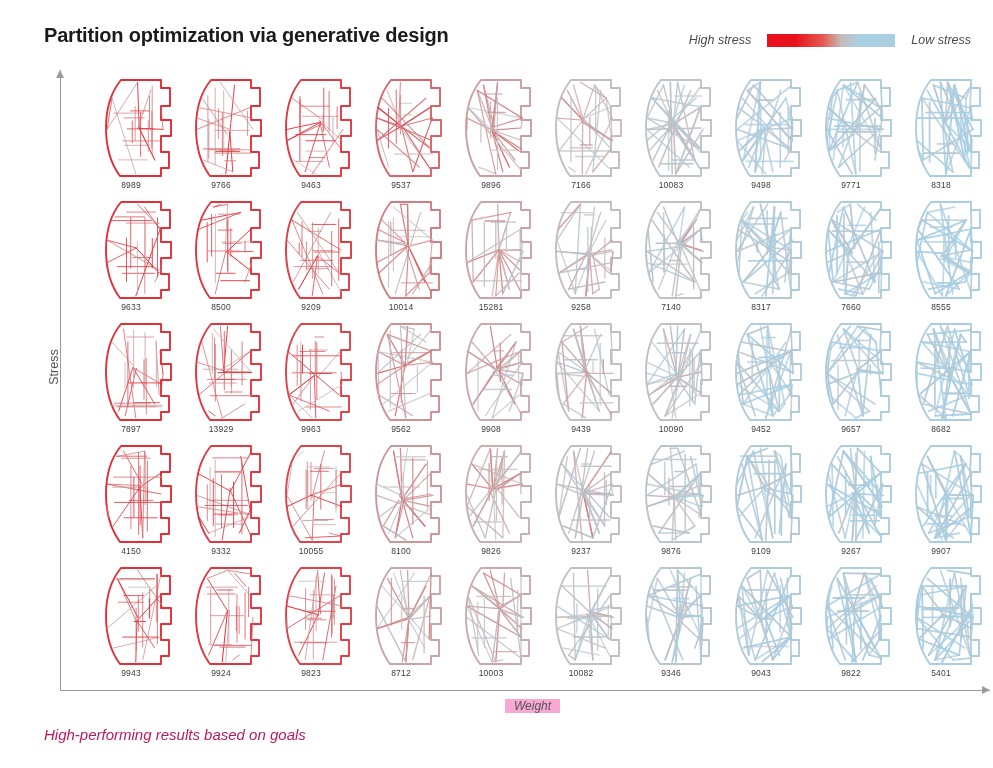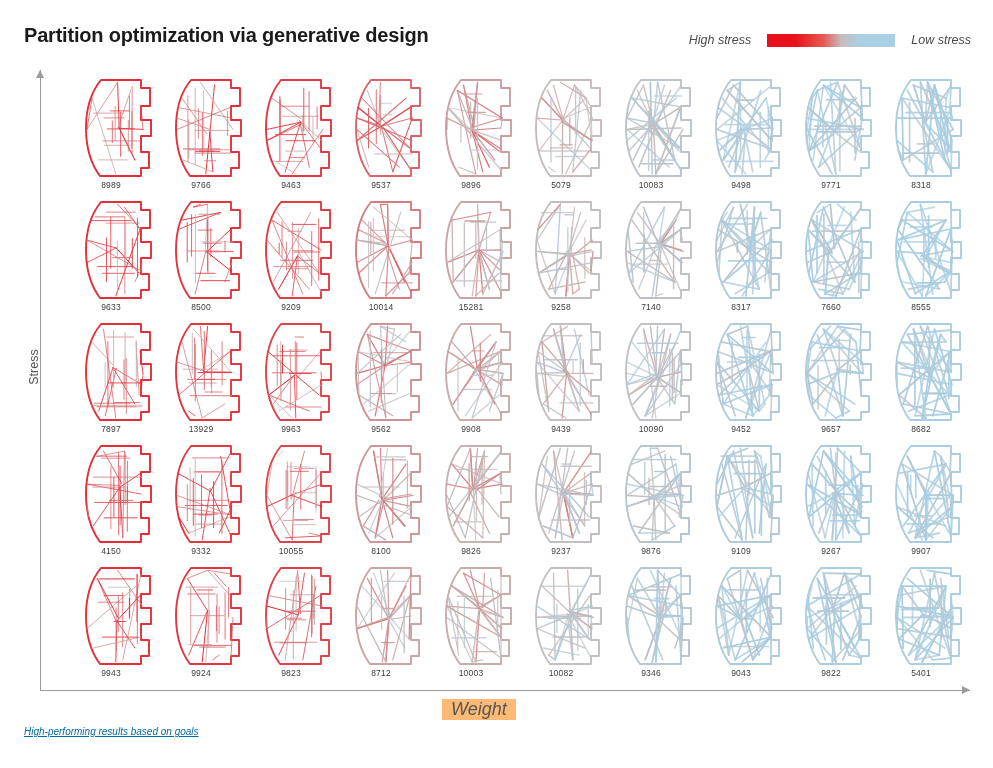--- a/index.html
+++ b/index.html
@@ -3,21 +3,21 @@
 <meta charset="utf-8">
 <style>
   html,body{margin:0;padding:0;}
   body{
     width:993px;height:768px;
     background:#ffffff;
     font-family:"Liberation Sans", sans-serif;
     overflow:hidden;
     position:relative;
   }
-  #page{position:absolute;inset:0;background:#fff;}
+  #page{position:absolute;inset:0;background:#fff;margin-left:20px;}
 
   
   .title{
     position:absolute;left:24px;top:24px;
     font-size:20px;font-weight:bold;color:#1b1b1b;
     letter-spacing:-0.2px;white-space:nowrap;
   }
   .legend{
     position:absolute;right:22px;top:33px;
     display:flex;align-items:center;gap:16px;
@@ -44,27 +44,27 @@
     content:"";position:absolute;right:0;top:-4px;
     border-top:4.5px solid transparent;border-bottom:4.5px solid transparent;
     border-left:8px solid #9a9a9a;
   }
   .axis-label-y{
     position:absolute;left:16px;top:360px;
     transform:rotate(-90deg);transform-origin:center;
     font-size:12.5px;color:#555;white-space:nowrap;
   }
   .axis-label-x{
-    position:absolute;left:442px;top:699px;
-    font-size:18px;font-style:italic;color:#555;
-    background:#fdba74;padding:0 9px;white-space:nowrap;
+    position:absolute;left:485px;top:699px;
+    font-size:12px;font-style:italic;color:#555;
+    background:#f9a8d4;padding:0 9px;white-space:nowrap;
   }
   .caption{
     position:absolute;left:24px;top:726px;
-    font-size:10px;font-style:italic;color:#0369a1;white-space:nowrap;text-decoration:underline;
+    font-size:15px;font-style:italic;color:#be185d;white-space:nowrap;
   }
 
   
   #grid{
     position:absolute;left:74px;top:76px;
     width:900px;height:612px;
     display:grid;
     grid-template-columns:repeat(10,90px);
     grid-template-rows:repeat(5,122px);
   }
@@ -278,21 +278,21 @@
           <line x1="60.9" y1="64.6" x2="30.8" y2="45.6" stroke="rgb(206,150,151)" stroke-width="1.33" stroke-linecap="round" opacity="0.96"></line>
           <line x1="60.0" y1="31.0" x2="55.0" y2="22.1" stroke="rgb(197,189,189)" stroke-width="1.33" stroke-linecap="round" opacity="0.86"></line>
           <line x1="60.0" y1="31.0" x2="30.9" y2="43.0" stroke="rgb(192,192,195)" stroke-width="1.33" stroke-linecap="round" opacity="0.76"></line>
           <line x1="24.5" y1="80.5" x2="54.2" y2="80.5" stroke="rgb(183,198,208)" stroke-width="1.33" stroke-linecap="round" opacity="0.77"></line>
           <line x1="20.0" y1="21.7" x2="20.0" y2="85.7" stroke="rgb(183,198,207)" stroke-width="1.33" stroke-linecap="round" opacity="0.87"></line>
           <line x1="19.3" y1="71.9" x2="41.4" y2="71.9" stroke="rgb(199,181,180)" stroke-width="1.33" stroke-linecap="round" opacity="0.90"></line>
           <line x1="38.8" y1="41.7" x2="38.8" y2="69.4" stroke="rgb(206,149,151)" stroke-width="1.33" stroke-linecap="round" opacity="0.76"></line>
           <line x1="29.2" y1="68.9" x2="41.2" y2="68.9" stroke="rgb(202,167,168)" stroke-width="1.33" stroke-linecap="round" opacity="0.98"></line>
           <line x1="44.6" y1="11.1" x2="44.6" y2="57.5" stroke="rgb(187,195,202)" stroke-width="1.33" stroke-linecap="round" opacity="0.87"></line>
         </svg>
-        <div class="num">5079</div>
+        <div class="num">7166</div>
       </div>
       <div class="cell">
         <svg viewBox="0 0 76 104">
           <path d="M 60,4 L 20,4 C 10,16 5,34 5,52 C 5,72 10,88 19,100 L 60,100 L 60,92 L 68,92 L 68,76 L 60,76 L 60,60 L 70,60 L 70,44 L 60,44 L 60,30 L 69,30 L 69,12 L 60,12 Z" fill="none" stroke="rgb(188,195,201)" stroke-width="1.9" stroke-linejoin="round"></path>
           <line x1="32.4" y1="48.1" x2="60.0" y2="10.0" stroke="rgb(192,192,195)" stroke-width="1.49" stroke-linecap="round" opacity="0.76"></line>
           <line x1="32.4" y1="48.1" x2="6.0" y2="53.4" stroke="rgb(195,190,191)" stroke-width="1.49" stroke-linecap="round" opacity="0.82"></line>
           <line x1="32.4" y1="48.1" x2="53.8" y2="84.0" stroke="rgb(197,189,189)" stroke-width="1.49" stroke-linecap="round" opacity="0.99"></line>
           <line x1="32.4" y1="48.1" x2="34.8" y2="97.9" stroke="rgb(199,181,181)" stroke-width="1.49" stroke-linecap="round" opacity="0.90"></line>
           <line x1="32.4" y1="48.1" x2="16.3" y2="14.4" stroke="rgb(198,188,187)" stroke-width="1.49" stroke-linecap="round" opacity="0.74"></line>
           <line x1="32.4" y1="48.1" x2="60.0" y2="31.0" stroke="rgb(196,189,190)" stroke-width="1.49" stroke-linecap="round" opacity="0.97"></line>

